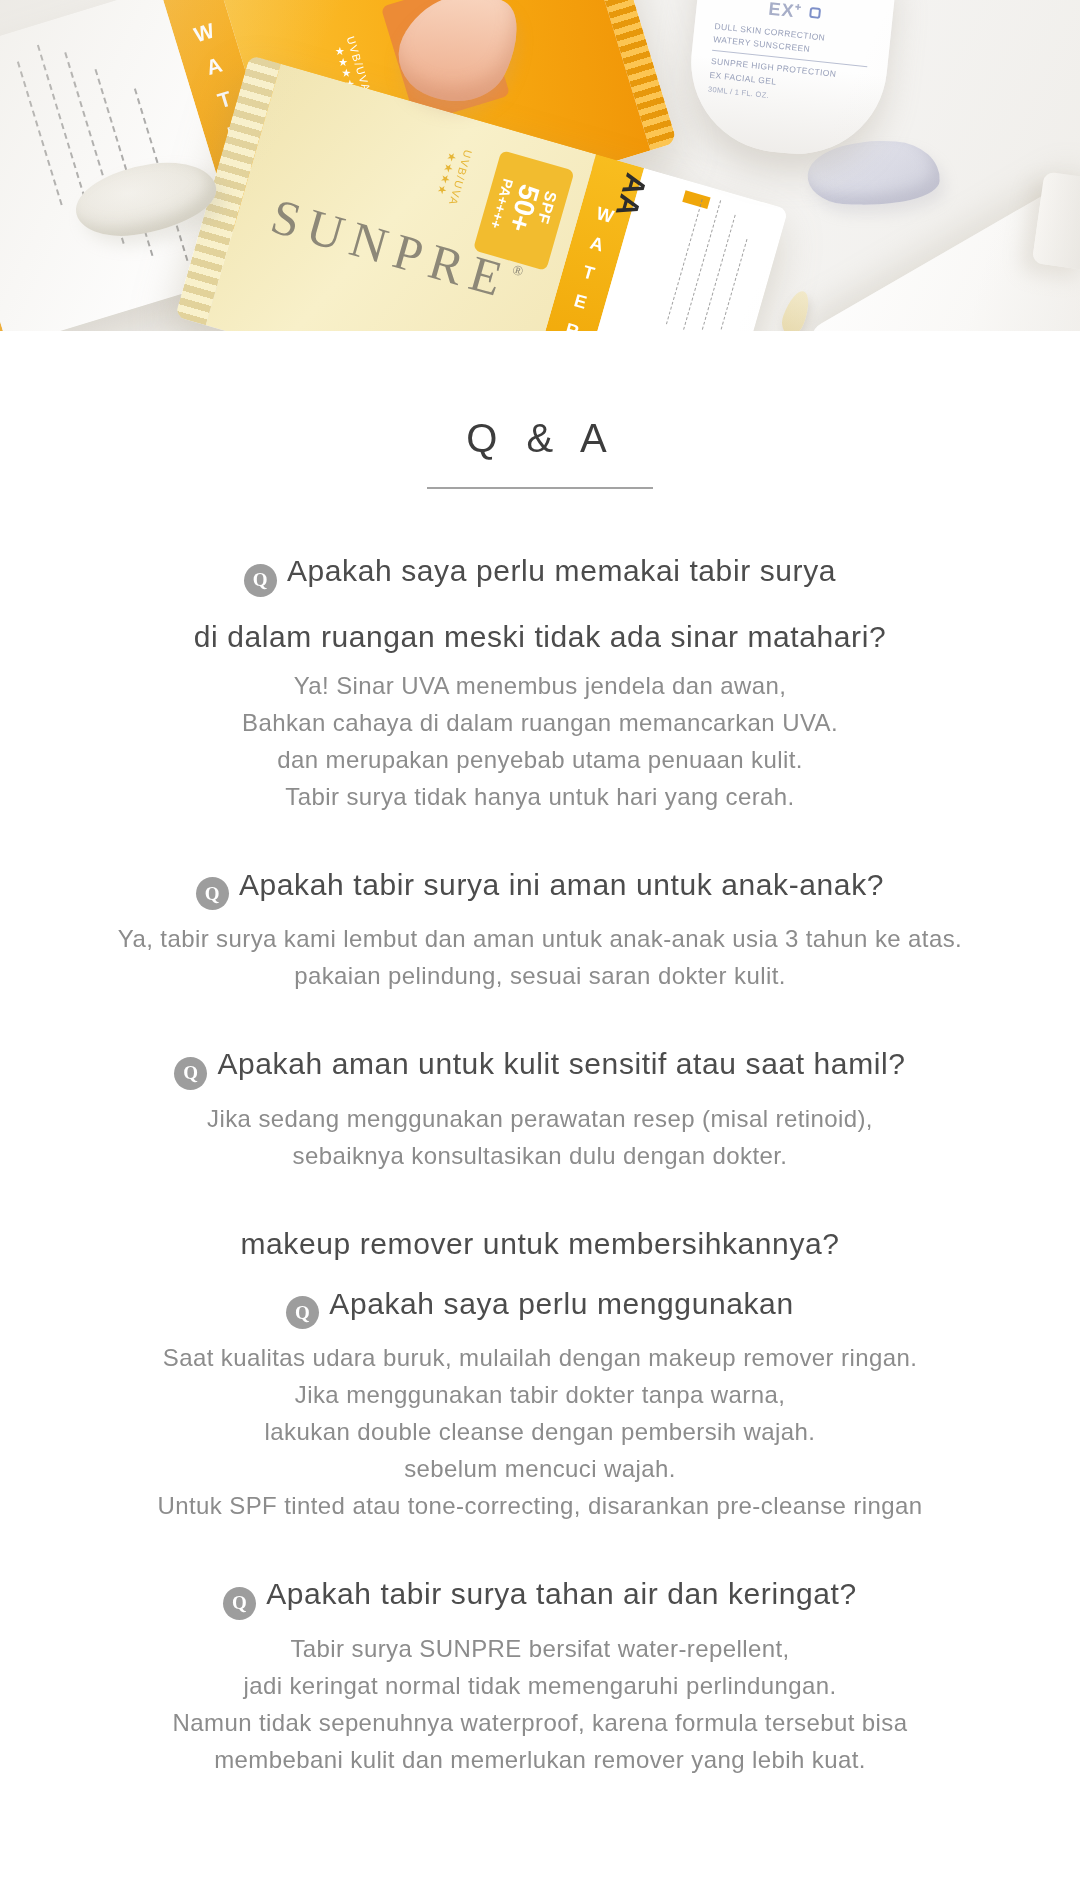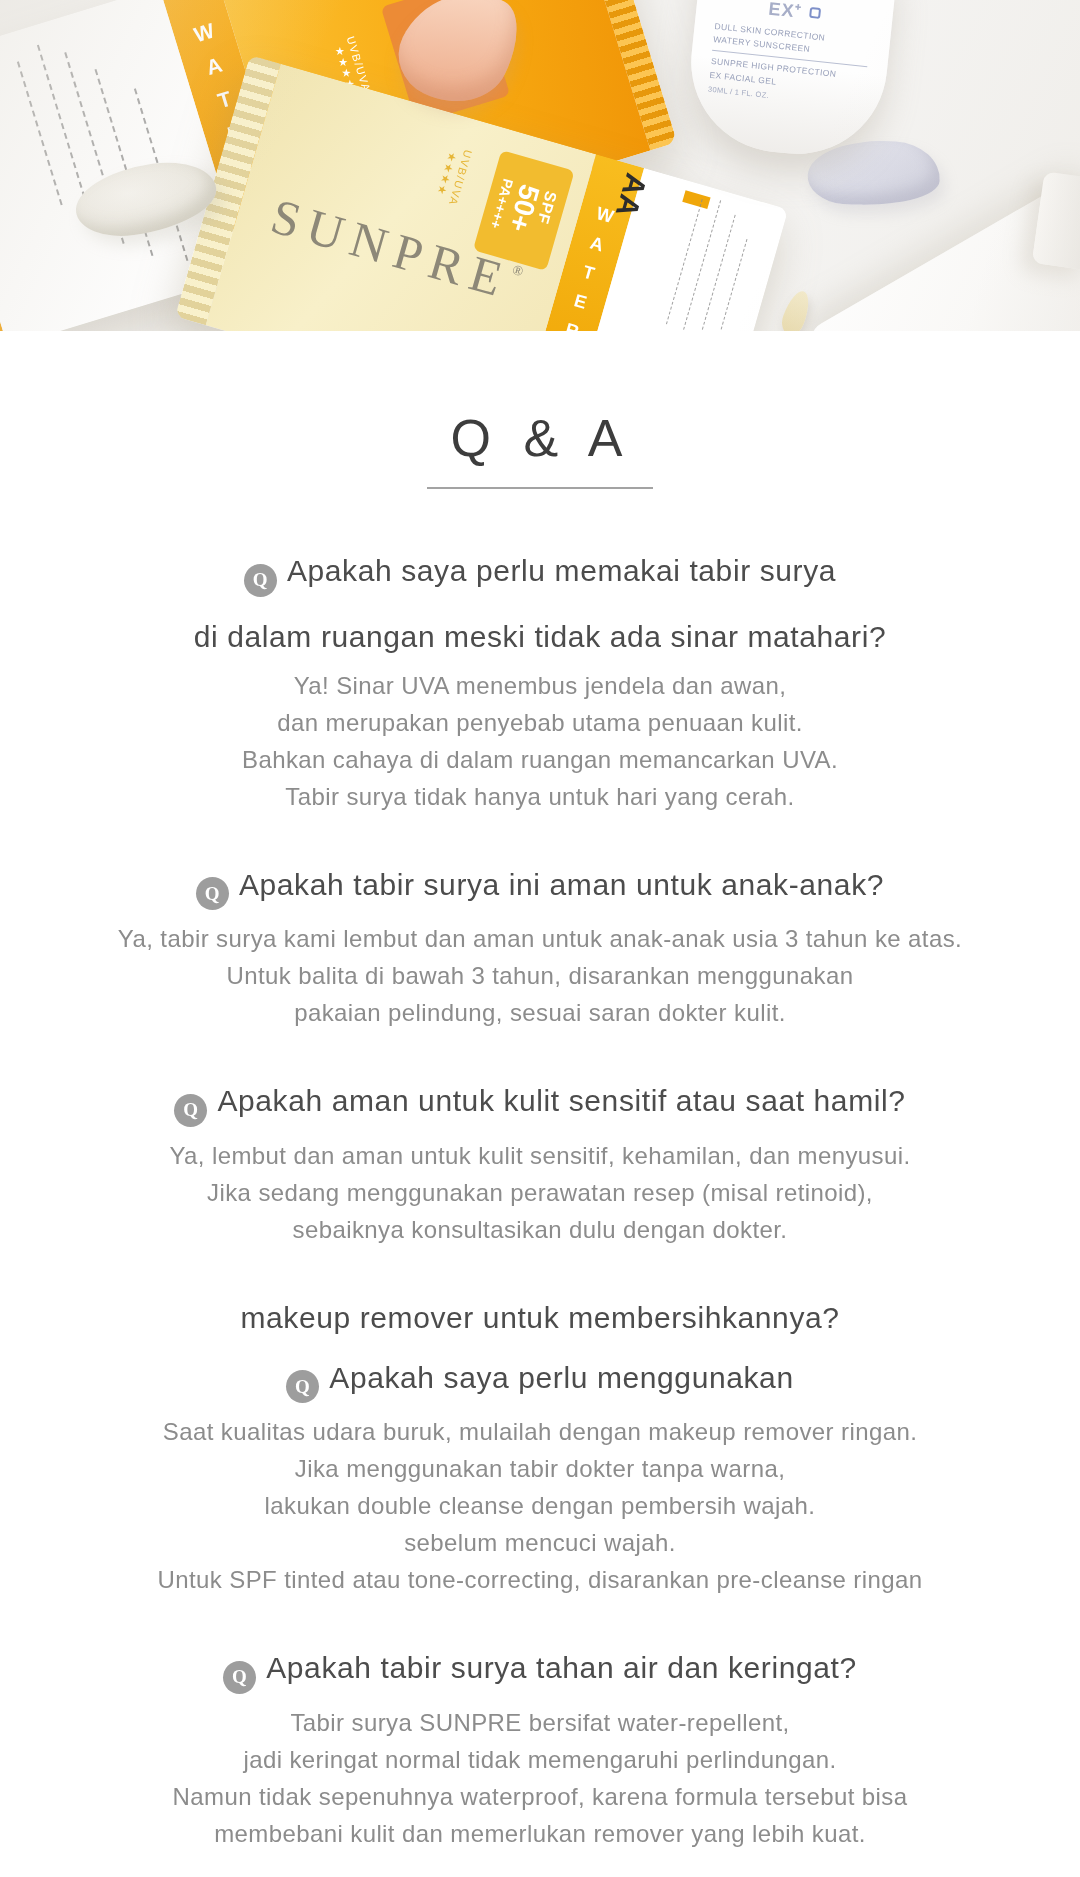--- a/index.html
+++ b/index.html
@@ -106,21 +106,21 @@
     background:linear-gradient(160deg,#f8d4be 15%,#eeae8d 85%);
     border-radius:70% 30% 60% 40%/65% 55% 45% 35%;
     box-shadow:inset -9px -11px 16px rgba(204,138,103,.4), 6px 10px 16px rgba(200,160,130,.25); }
   .smear-lavender { left:808px; top:140px; width:132px; height:66px; transform:rotate(4deg);
     background:linear-gradient(140deg,#e4e5ee 20%,#cecfde 85%);
     border-radius:65% 35% 72% 28%/60% 55% 45% 40%;
     box-shadow:inset -8px -9px 13px rgba(148,148,172,.35), 6px 9px 14px rgba(170,170,185,.25); }
 
   
   .qa-section { width:1080px; text-align:center; padding-bottom:90px; }
-  .qa-title { margin-top:84px; font-size:52px; font-weight:300; letter-spacing:7px;
+  .qa-title { margin-top:84px; font-size:40px; font-weight:300; letter-spacing:7px;
     word-spacing:4px; color:#3d3d3d; line-height:46px; }
   .qa-divider { width:226px; height:2px; background:#a3a3a3; margin:26px auto 0; }
   .qa-list { margin-top:62px; }
   .qa-item { margin-bottom:50px; }
   .q-line { font-size:30px; font-weight:300; color:#4c4c4c; line-height:40px;
     letter-spacing:.6px; white-space:nowrap;margin-top:20px; }
   .q-badge { display:inline-flex; align-items:center; justify-content:center;
     width:33px; height:33px; border-radius:50%; background:#9d9d9d; color:#ffffff;
     font-family:"Liberation Serif", serif; font-weight:700; font-size:19px;
     vertical-align:-5px; margin-right:10px; }
@@ -218,39 +218,37 @@
   <div class="qa-title">Q &amp; A</div>
   <div class="qa-divider"></div>
 
   <div class="qa-list">
 
     <div class="qa-item">
       <div class="q-line"><span class="q-badge">Q</span><span>Apakah saya perlu memakai tabir surya</span></div>
       <div class="q-line">di dalam ruangan meski tidak ada sinar matahari?</div>
       <div class="qa-answers">
         <div class="a-line">Ya! Sinar UVA menembus jendela dan awan,</div>
+        <div class="a-line">Bahkan cahaya di dalam ruangan memancarkan UVA.</div>
         <div class="a-line">dan merupakan penyebab utama penuaan kulit.</div>
-        <div class="a-line">Bahkan cahaya di dalam ruangan memancarkan UVA.</div>
         <div class="a-line">Tabir surya tidak hanya untuk hari yang cerah.</div>
       </div>
     </div>
 
     <div class="qa-item">
       <div class="q-line"><span class="q-badge">Q</span><span>Apakah tabir surya ini aman untuk anak-anak?</span></div>
       <div class="qa-answers">
         <div class="a-line">Ya, tabir surya kami lembut dan aman untuk anak-anak usia 3 tahun ke atas.</div>
-        <div class="a-line">Untuk balita di bawah 3 tahun, disarankan menggunakan</div>
         <div class="a-line">pakaian pelindung, sesuai saran dokter kulit.</div>
       </div>
     </div>
 
     <div class="qa-item">
       <div class="q-line"><span class="q-badge">Q</span><span>Apakah aman untuk kulit sensitif atau saat hamil?</span></div>
       <div class="qa-answers">
-        <div class="a-line">Ya, lembut dan aman untuk kulit sensitif, kehamilan, dan menyusui.</div>
         <div class="a-line">Jika sedang menggunakan perawatan resep (misal retinoid),</div>
         <div class="a-line">sebaiknya konsultasikan dulu dengan dokter.</div>
       </div>
     </div>
 
     <div class="qa-item">
       <div class="q-line">makeup remover untuk membersihkannya?</div>
       <div class="q-line"><span class="q-badge">Q</span><span>Apakah saya perlu menggunakan</span></div>
       <div class="qa-answers">
         <div class="a-line">Saat kualitas udara buruk, mulailah dengan makeup remover ringan.</div>

